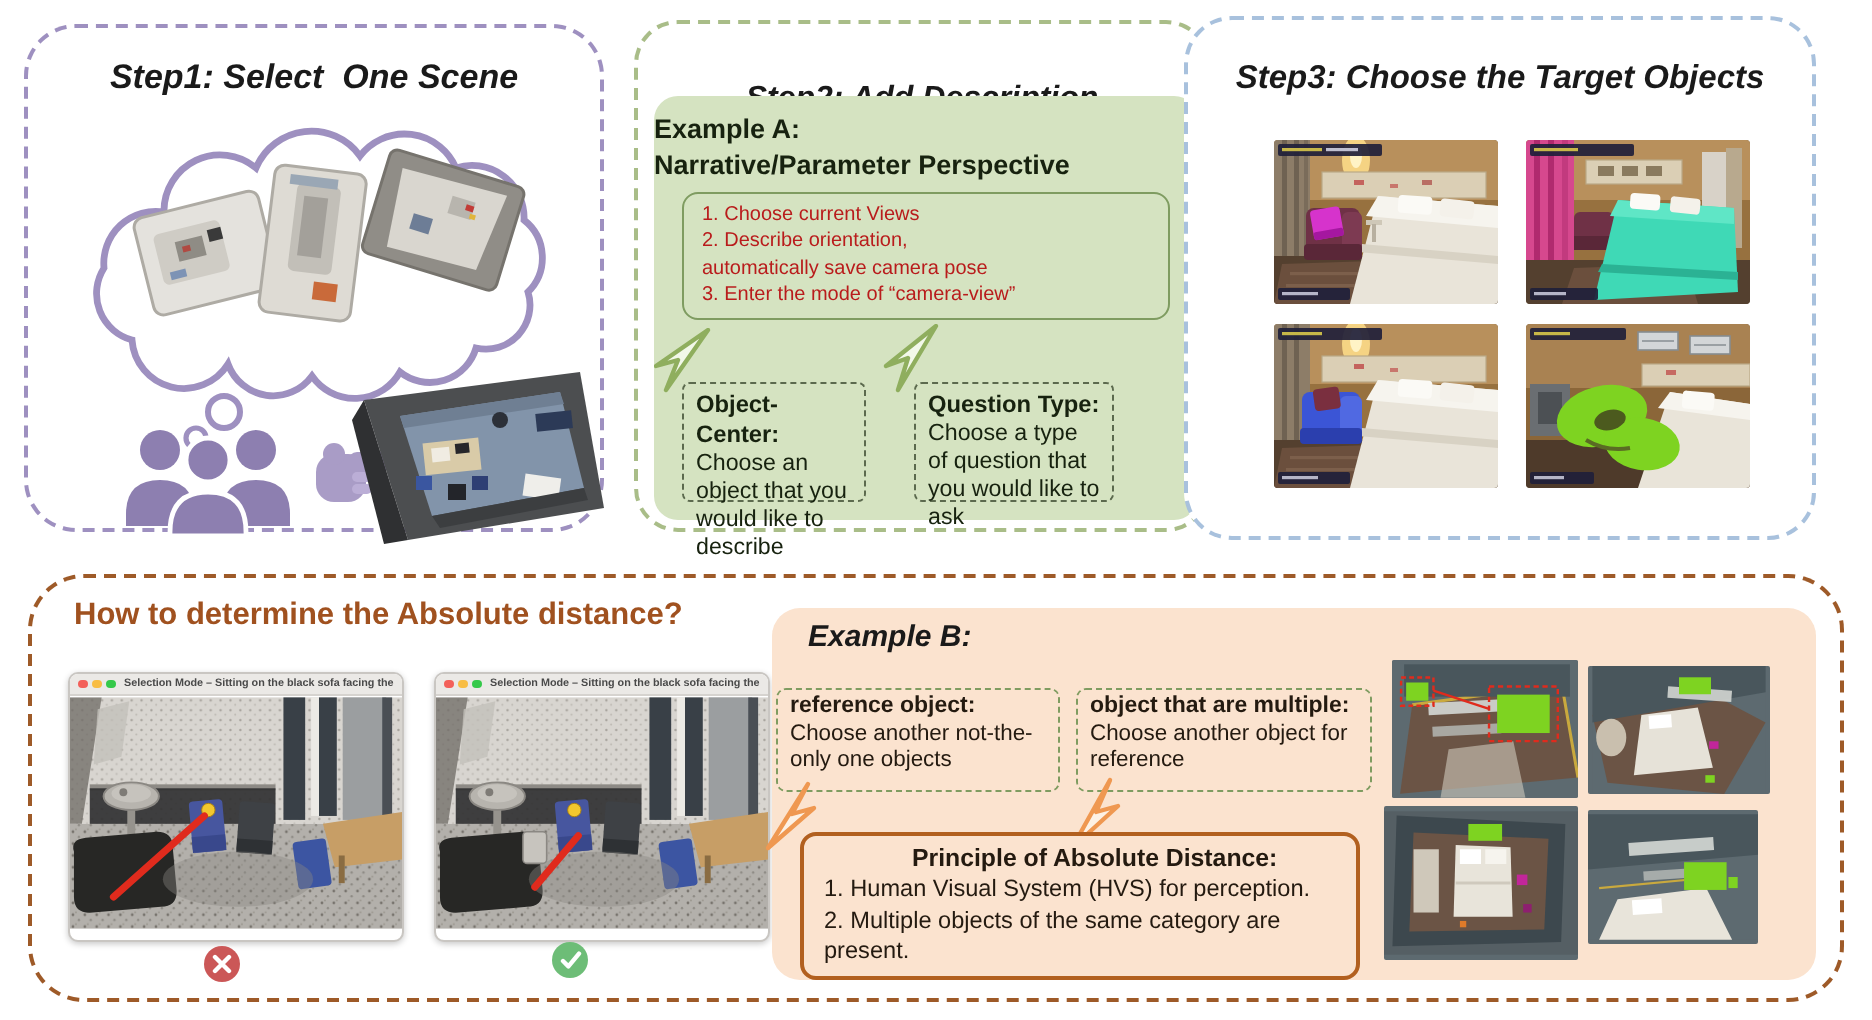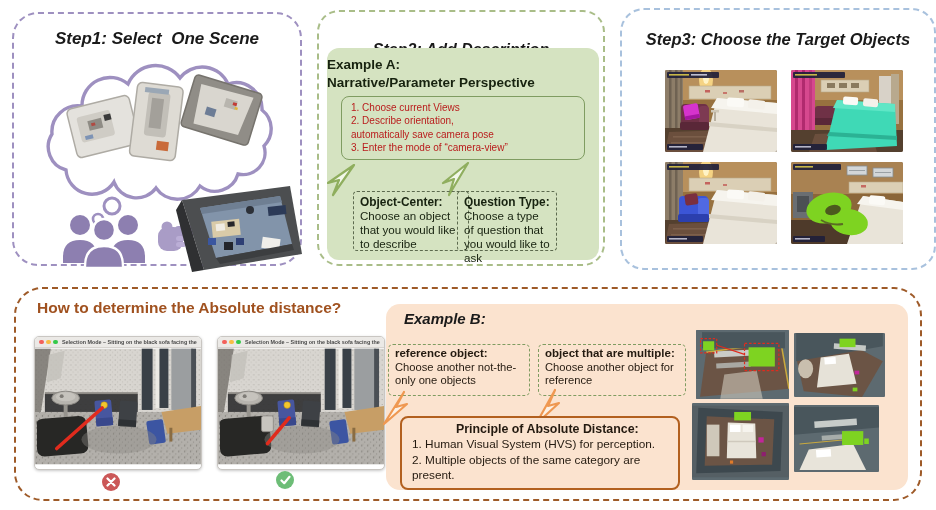--- a/index.html
+++ b/index.html
@@ -10,34 +10,34 @@
     --arrow-green:#8fae5e; --arrow-orange:#ef9851; --highlight-magenta:#d633cc;
     --highlight-teal:#3fd9b6; --highlight-blue:#3b55d6; --highlight-green:#7ed321;
     --annotation-red:#e02b1d; --marker-yellow:#f2c72e;
   }
   *{box-sizing:border-box;margin:0;padding:0;}
   body{background:#ffffff;font-family:"Liberation Sans","DejaVu Sans",sans-serif;color:#1a1a1a;}
   .canvas{position:relative;width:936px;height:510px;background:#fff;overflow:hidden;}
   .panel{position:absolute;border-style:dashed;background:#fff;}
   .step1{left:12px;top:12px;width:290px;height:254px;border:2.2px dashed var(--step1-border);border-radius:26px;}
   .step2{left:317px;top:10px;width:288px;height:256px;border:2.2px dashed var(--step2-border);border-radius:22px;}
-  .step3{left:620px;top:8px;width:316px;height:262px;border:2.2px dashed var(--step3-border);border-radius:24px;}
+  .step3{left:592px;top:8px;width:316px;height:262px;border:2.2px dashed var(--step3-border);border-radius:24px;}
   .bottom{left:14px;top:287px;width:908px;height:214px;border:2.6px dashed var(--bottom-border);border-radius:28px;}
   .p-title{font-style:italic;font-weight:700;font-size:17px;text-align:center;margin-top:15px;white-space:pre-wrap;}
   .step2 .p-title{font-size:16px;margin-top:29px;}
   .step3 .p-title{font-size:16.5px;margin-top:20px;}
   .abs{position:absolute;}
   
   .exa{position:absolute;left:8px;top:36px;width:272px;height:212px;background:var(--example-a-fill);border-radius:12px;}
   .exa-h{font-weight:700;font-size:13.5px;line-height:1.3;color:#17220f;}
   .exa-h1{margin-top:8px;}
   .exa-list{margin:5px 14px 0;border:1.4px solid var(--example-a-box-border);border-radius:8px;padding:4px 9px;font-size:10px;line-height:1.34;color:#b91c1c;}
   .exa-sub{position:absolute;bottom:9px;height:60px;border:1.6px dashed #5c6a4e;border-radius:4px;padding:3px 6px;font-size:11.6px;line-height:1.2;color:#17220f;}
   .exa-sub b{font-size:11.9px;}
-  .exa-sub.l{left:14px;width:116px;margin-left:12px;}
+  .exa-sub.l{left:14px;width:92px;}
   .exa-sub.r{left:130px;width:100px;}
   
   .s3grid{position:absolute;left:43px;top:60px;display:grid;grid-template-columns:112px 112px;grid-template-rows:82px 82px;gap:10px 14px;}
   .thumb{width:112px;height:82px;border-radius:2px;overflow:hidden;background:#7a6248;}
   .thumb svg{display:block;}
   
   .q-title{position:absolute;left:21px;top:10px;font-weight:700;font-size:15.5px;color:var(--brown-title);}
   .win{position:absolute;width:168px;background:#fff;border:1px solid #c9c6c2;border-radius:5px;overflow:hidden;box-shadow:0 1px 3px rgba(0,0,0,.22);}
   .win.a{left:18px;top:47px;} .win.b{left:201px;top:47px;}
   .titlebar{height:11px;background:#ebe9e6;border-bottom:1px solid #d6d3cf;display:flex;align-items:center;padding:0 4px;}

